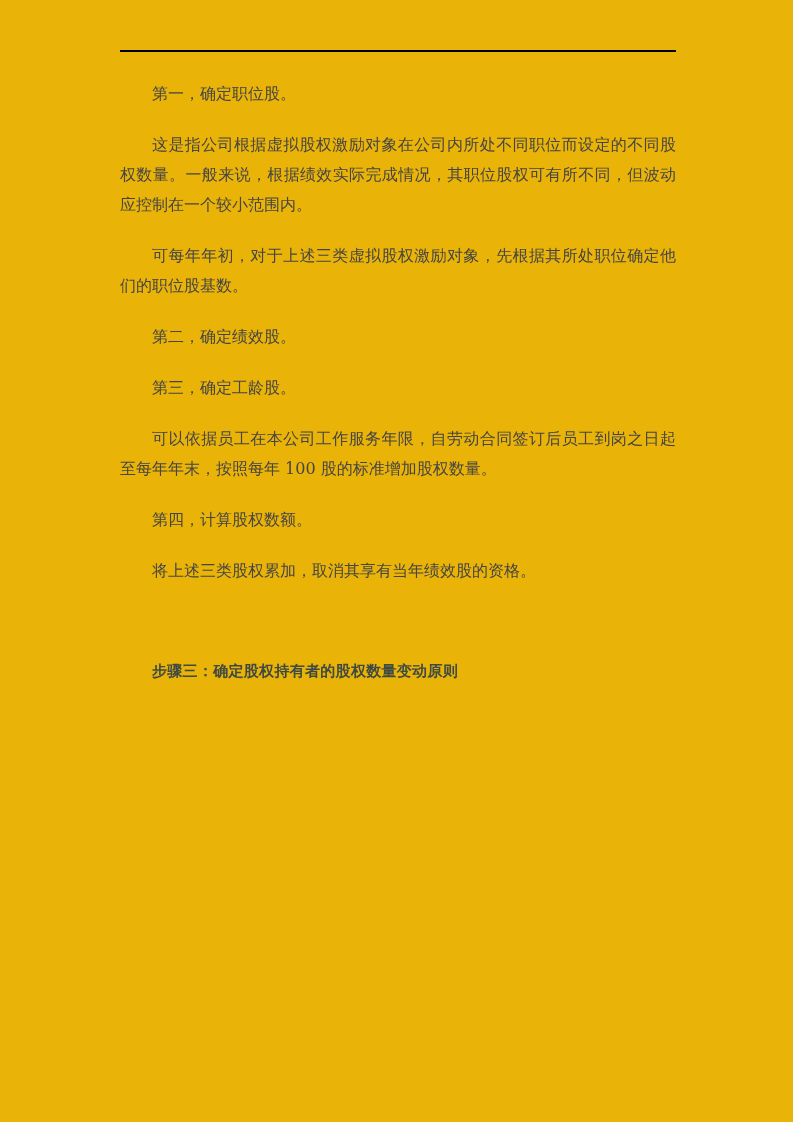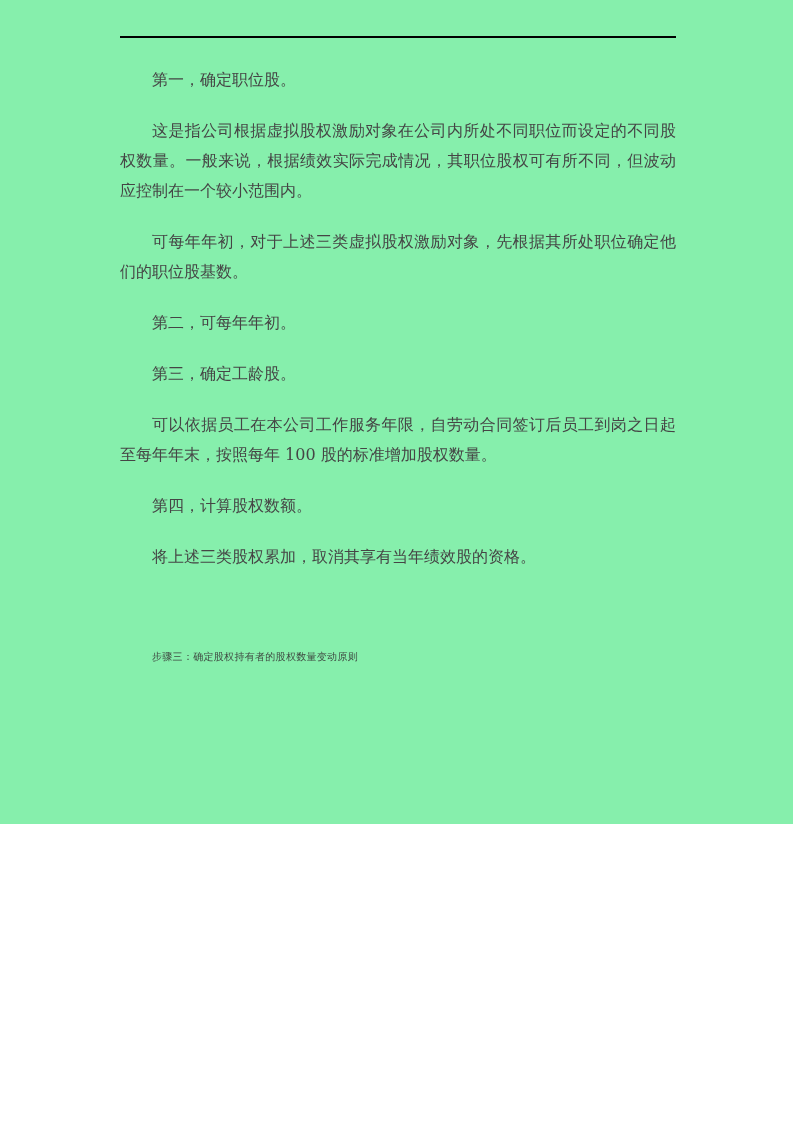--- a/index.html
+++ b/index.html
@@ -3,59 +3,59 @@
 <meta charset="utf-8">
 <style>
   html, body {
     margin: 0;
     padding: 0;
     background: #ffffff;
   }
   .page {
     position: relative;
     width: 793px;
-    height: 824px;
-    background: #86efac;
+    height: 1122px;
+    background: #eab308;
     box-sizing: border-box;
-    padding: 36px 117px 0 120px;
+    padding: 50px 117px 0 120px;
     font-family: "DejaVu Serif", "Liberation Serif", serif;
     overflow: hidden;
   }
   .top-rule {
     border: none;
     border-top: 2px solid #000000;
     margin: 0 0 27px 0;
   }
   .body-text p {
     margin: 0 0 21px 0;
     font-size: 16px;
     line-height: 30px;
     color: #454545;
     text-align: justify;
     text-indent: 32px;
   }
   .section-heading {
     margin: 70px 0 0 0;
-    font-size: 10px;
+    font-size: 15px;
     line-height: 30px;
-    font-weight: normal;
+    font-weight: bold;
     color: #3f4a42;
     text-indent: 32px;
     letter-spacing: 0.3px;
   }
 </style>
 </head>
 <body>
 
 <div class="page">
   <hr class="top-rule">
   <div class="body-text">
     <p>第一，确定职位股。</p>
     <p>这是指公司根据虚拟股权激励对象在公司内所处不同职位而设定的不同股权数量。一般来说，根据绩效实际完成情况，其职位股权可有所不同，但波动应控制在一个较小范围内。</p>
     <p>可每年年初，对于上述三类虚拟股权激励对象，先根据其所处职位确定他们的职位股基数。</p>
-    <p>第二，可每年年初。</p>
+    <p>第二，确定绩效股。</p>
     <p>第三，确定工龄股。</p>
     <p>可以依据员工在本公司工作服务年限，自劳动合同签订后员工到岗之日起至每年年末，按照每年 100 股的标准增加股权数量。</p>
     <p>第四，计算股权数额。</p>
     <p>将上述三类股权累加，取消其享有当年绩效股的资格。</p>
   </div>
   <h2 class="section-heading">步骤三：确定股权持有者的股权数量变动原则</h2>
 </div>
 
 </body></html>

